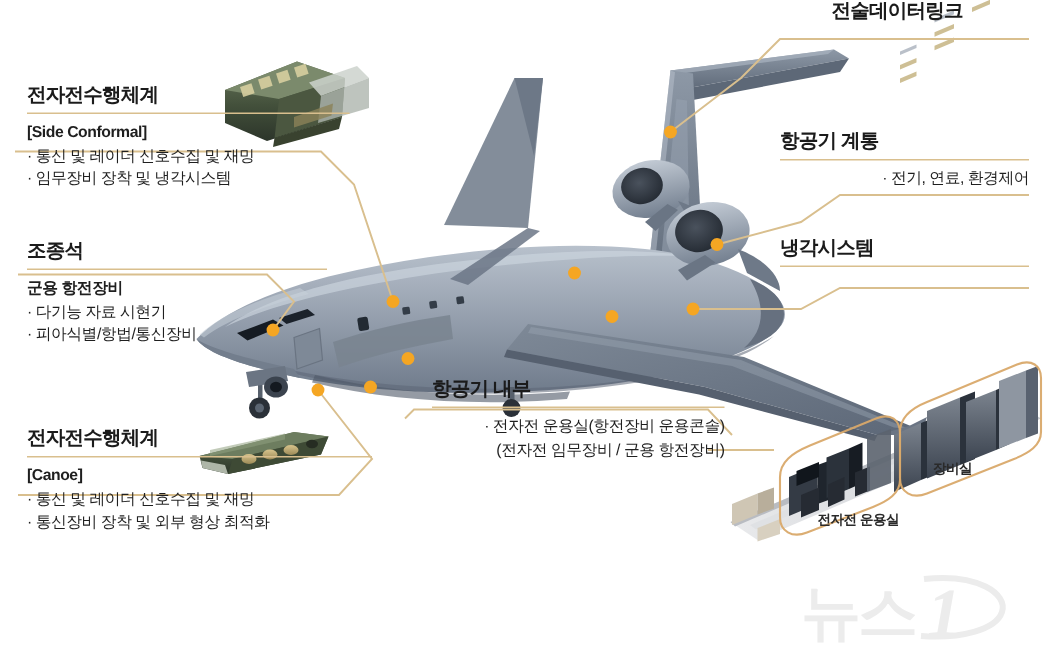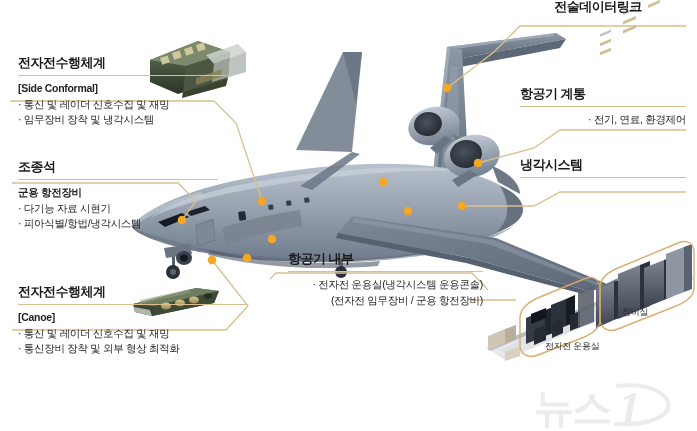--- a/index.html
+++ b/index.html
@@ -21,21 +21,21 @@
     height:0;border-top:1.2px solid #d9bf8e;margin:5px 0 5px 0;
   }
   .callout .body{font-size:10.5px;line-height:1.45;color:#1f1f1f;white-space:nowrap;}
   .callout .body .lead{font-weight:bold;letter-spacing:-0.3px;}
   .callout .body .li{letter-spacing:-0.3px;}
   .callout.right .title{text-align:left;}
   .callout.right .body{text-align:right;}
   .callout.center .title{text-align:center;}
 
   
-  .minilabel{position:absolute;font-size:9px;font-weight:normal;color:#2a2a2a;white-space:nowrap;letter-spacing:-0.3px;}
+  .minilabel{position:absolute;font-size:9px;font-weight:bold;color:#2a2a2a;white-space:nowrap;letter-spacing:-0.3px;}
 
   
   .watermark{position:absolute;right:8px;bottom:6px;width:160px;height:48px;opacity:1;}
 
   svg{display:block;overflow:visible;}
 </style>
 </head>
 <body>
 
 <div id="stage">
@@ -319,21 +319,21 @@
       <div class="li">· 임무장비 장착 및 냉각시스템</div>
     </div>
   </div>
 
   <div class="callout" style="left:18px;top:160px;width:200px;">
     <div class="title">조종석</div>
     <div class="rule"></div>
     <div class="body">
       <div class="lead">군용 항전장비</div>
       <div class="li">· 다기능 자료 시현기</div>
-      <div class="li">· 피아식별/항법/냉각시스템</div>
+      <div class="li">· 피아식별/항법/통신장비</div>
     </div>
   </div>
 
   <div class="callout" style="left:18px;top:285px;width:230px;">
     <div class="title">전자전수행체계</div>
     <div class="rule"></div>
     <div class="body">
       <div class="lead">[Canoe]</div>
       <div class="li">· 통신 및 레이더 신호수집 및 재밍</div>
       <div class="li">· 통신장비 장착 및 외부 형상 최적화</div>
@@ -354,21 +354,21 @@
 
   <div class="callout right" style="left:520px;top:158px;width:166px;">
     <div class="title">냉각시스템</div>
     <div class="rule"></div>
   </div>
 
   <div class="callout right" style="left:288px;top:252px;width:195px;">
     <div class="title">항공기 내부</div>
     <div class="rule"></div>
     <div class="body">
-      <div class="li">· 전자전 운용실(냉각시스템 운용콘솔)</div>
+      <div class="li">· 전자전 운용실(항전장비 운용콘솔)</div>
       <div class="li" style="white-space:pre;">  (전자전 임무장비 / 군용 항전장비)</div>
     </div>
   </div>
 
   <div class="minilabel" style="left:545px;top:340px;">전자전 운용실</div>
   <div class="minilabel" style="left:622px;top:306px;">장비실</div>
 
 </div>
 
 </body></html>

